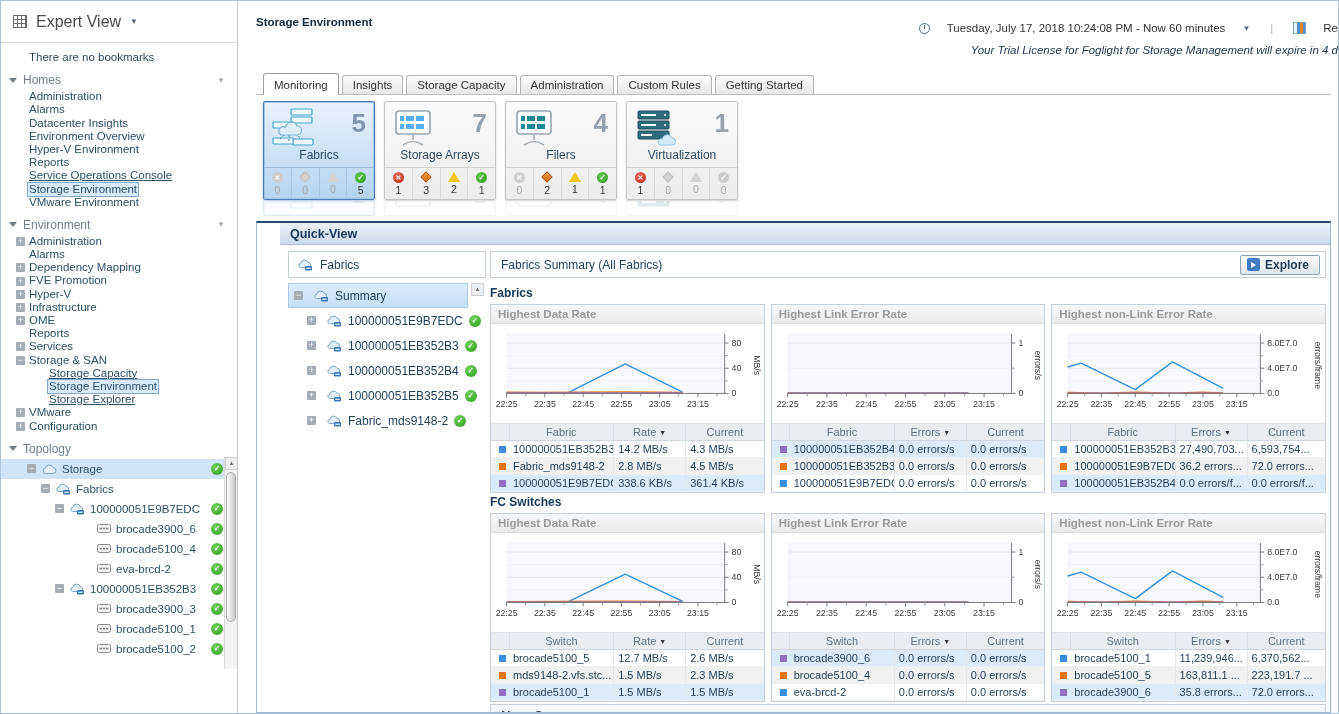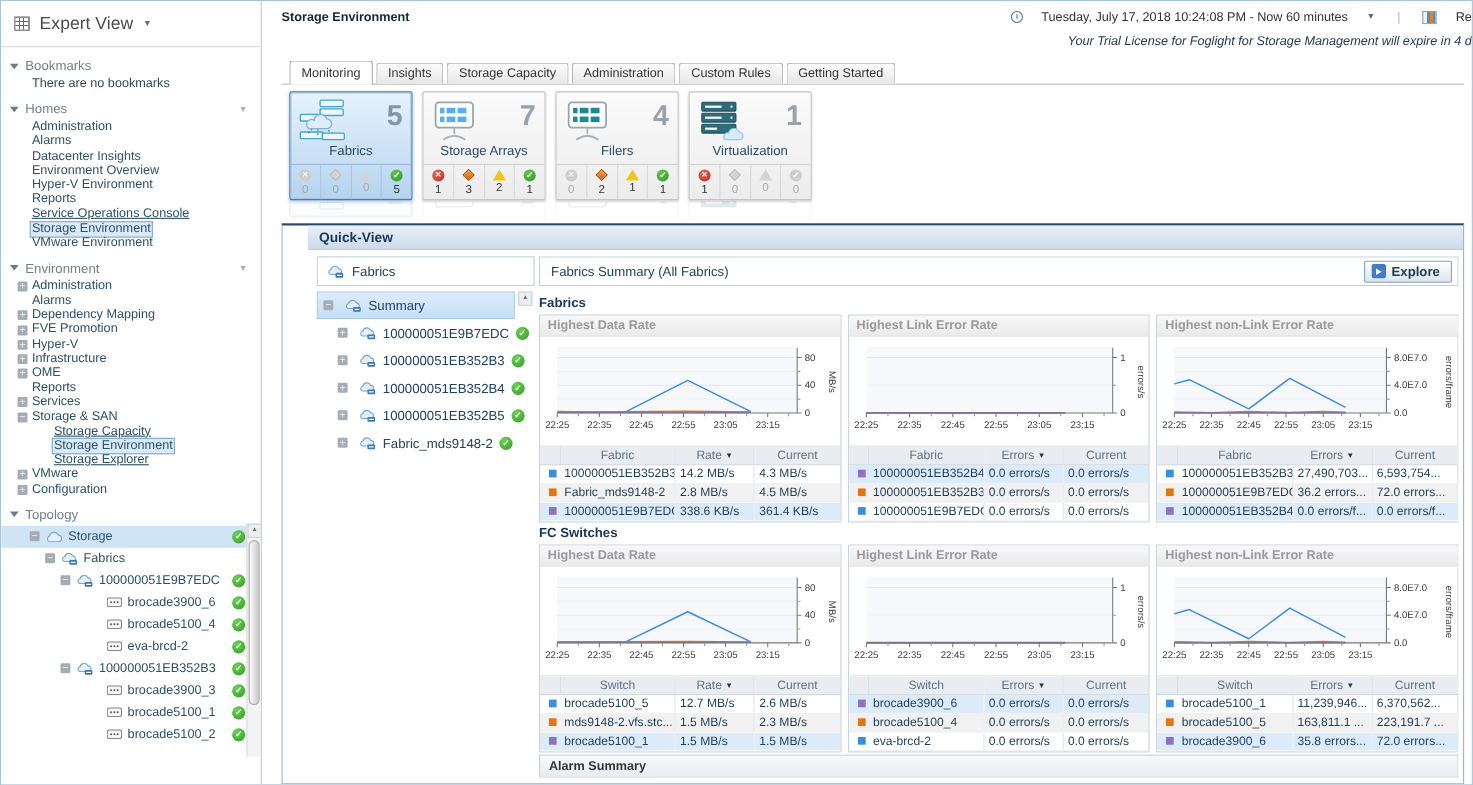--- a/index.html
+++ b/index.html
@@ -43,29 +43,29 @@
   .badge { width:12px; height:12px; border-radius:50%; background:radial-gradient(circle at 35% 30%, #6ecf5a, #2f9e1f); color:#fff; font-size:8px; line-height:12px; text-align:center; font-weight:bold; margin-left:auto; flex:0 0 12px; }
   .tree-ic svg { display:block; }
   .topo-scroll { position:absolute; right:0; top:-2px; bottom:-10px; width:13px; background:#f3f4f5; border-left:1px solid #dadada; }
   .sc-up { width:13px; height:13px; background:#eceff1; border:1px solid #cfcfcf; color:#707070; font-size:6px; line-height:11px; text-align:center; }
   .sc-thumb { margin:2px 1px 0; height:150px; background:linear-gradient(90deg,#fdfdfd,#c9c9c9); border:1px solid #a8a8a8; border-radius:6px; }
 
   
   .main { flex:1; display:flex; flex-direction:column; padding:0 7px 0 18px; overflow:hidden; }
   .top-row { display:flex; justify-content:space-between; align-items:center; padding-top:9px; white-space:nowrap; overflow:hidden; margin-right:-7px; }
   .page-title { font-weight:bold; font-size:11.5px; color:#12283c; }
-  .time-area { display:flex; align-items:flex-start; gap:17px; color:#333; font-size:11.5px; }
+  .time-area { display:flex; align-items:center; gap:17px; color:#333; font-size:11.5px;margin-top:12px; }
   .clock-ic { width:11px; height:11px; border:1.5px solid #4f718c; border-radius:50%; position:relative; display:inline-block; }
   .clock-ic::after { content:''; position:absolute; left:4px; top:1.5px; width:1.5px; height:4px; background:#4f718c; }
   .sep { color:#b9b9b9; margin:0 3px; }
   .report-ic { width:13px; height:12px; border:1px solid #7ba0c0; display:inline-block;
      background:linear-gradient(90deg,#eef3f8 0 3px,#4a90d9 3px 6px,#e8821e 6px 9px,#4a90d9 9px 13px); }
   .license-row { text-align:right; font-style:italic; font-size:11.5px; color:#243b52; margin:10px -7px 0 0; white-space:nowrap; overflow:hidden; }
   
-  .tabs { display:flex; gap:3px; margin-top:10px; padding-left:7px; border-bottom:1px solid #bdbdbd; align-items:flex-end; height:23px; }
+  .tabs { display:flex; gap:3px; margin-top:16px; padding-left:7px; border-bottom:1px solid #bdbdbd; align-items:flex-end; height:23px; }
   .tab { height:19px; border:1px solid #b5b5b5; border-bottom:none; border-radius:3px 3px 0 0; padding:3px 10px 0; font-size:11.5px; color:#333; background:linear-gradient(#fcfcfc,#e7e7e7); cursor:pointer; }
   .tab.active { height:22px; padding-top:5px; background:#fff; margin-bottom:-1px; border-color:#9e9e9e; }
   
   .tiles-row { display:flex; gap:9px; padding:6px 0 0 7px; }
   .tile { width:112px; height:99px; border:1px solid #c3c3c3; border-radius:2px; background:linear-gradient(#fbfbfb,#ececec); display:flex; flex-direction:column; box-shadow:0 1px 2px rgba(0,0,0,.18); cursor:pointer; }
   .tile.selected { border:1px solid #4a7ab0; background:linear-gradient(#e7f2fd,#b5d4ef); box-shadow:inset 0 0 0 1px #a5c8e8, 0 1px 3px rgba(70,120,170,.45); }
   .tile-top { flex:1; display:flex; padding:6px 8px 0 7px; }
   .tile-ic svg { display:block; }
   .tile-count { margin-left:auto; font-size:26px; font-weight:bold; color:#97a2ad; line-height:30px; }
   .tile.selected .tile-count { color:#7f96ad; }
@@ -129,24 +129,20 @@
 
 <div class="app">
   <aside class="sidebar">
     <div class="expert-row">
       <span class="grid-ic"></span>
       <span>Expert View</span>
       <span class="dd">▼</span>
     </div>
     <div class="nav-scroll">
       <div class="section">
-        <div class="section-header">
-          <span class="tri"></span>
-          <span>Bookmarks</span>
-        </div>
         <div class="nav-item plain">
             <span>There are no bookmarks</span>
           </div>
       </div>
       <div class="section">
         <div class="section-header">
           <span class="tri"></span>
           <span>Homes</span>
           <span class="funnel">▼</span>
         </div>

